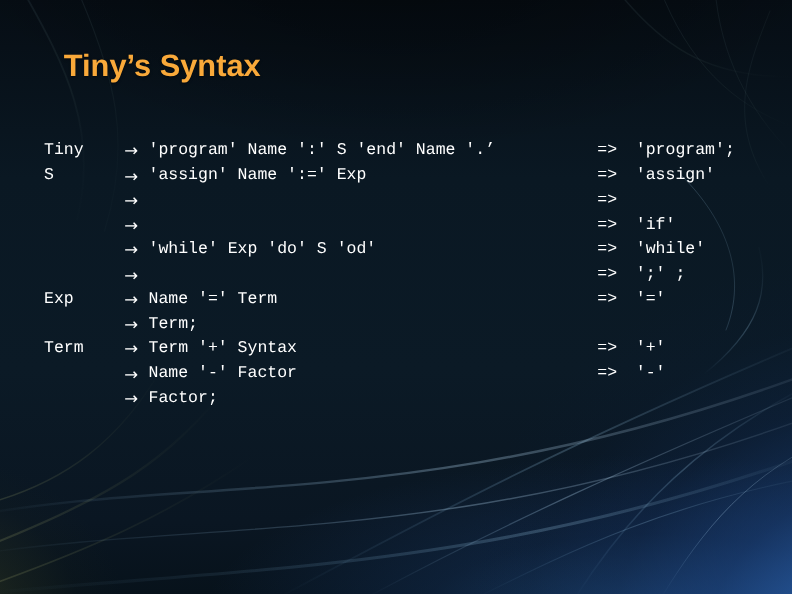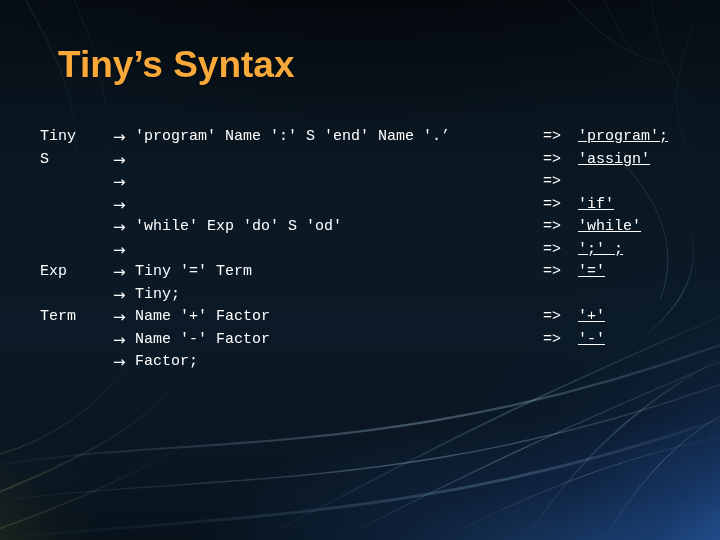--- a/index.html
+++ b/index.html
@@ -82,21 +82,21 @@
 
   .bg-streaks { overflow: visible; }
   .bg-streaks svg { display: block; width: 720px; height: 540px; }
 
   
   #title {
     position: absolute;
     left: 58px;
     top: 44px;
     font-family: "Liberation Sans", sans-serif;
-    font-size: 37px;
+    font-size: 28px;
     font-weight: bold;
     letter-spacing: 0px;
     color: #f9a93a;
     white-space: nowrap;
     text-shadow: 0 1px 2px rgba(0,0,0,0.55);
   }
 
   
   #grammar {
     position: absolute;
@@ -146,21 +146,20 @@
     left: 543px;
     top: 0;
     white-space: pre;
   }
 
   .col-token {
     position: absolute;
     left: 578px;
     top: 0;
     white-space: pre;
-    text-decoration: underline;
   }
 </style>
 </head>
 <body>
 
 <div id="slide">
 
   <div class="bg-layer bg-base"></div>
   <div class="bg-layer bg-vignette"></div>
   <div class="bg-layer bg-glow-bl"></div>
@@ -226,20 +225,21 @@
       <span class="col-lhs">Tiny</span>
       <span class="col-arrow">→</span>
       <span class="col-rhs">'program' Name ':' S 'end' Name '.’</span>
       <span class="col-darrow">=&gt;</span>
       <span class="col-token">'program';</span>
     </div>
 
     <div class="rule-row">
       <span class="col-lhs">S</span>
       <span class="col-arrow">→</span>
+      <span class="col-rhs">'assign' Name ':=' Exp</span>
       <span class="col-darrow">=&gt;</span>
       <span class="col-token">'assign'</span>
     </div>
 
     <div class="rule-row">
       <span class="col-lhs"></span>
       <span class="col-arrow">→</span>
       <span class="col-darrow">=&gt;</span>
     </div>
 
@@ -261,37 +261,37 @@
     <div class="rule-row">
       <span class="col-lhs"></span>
       <span class="col-arrow">→</span>
       <span class="col-darrow">=&gt;</span>
       <span class="col-token">';' ;</span>
     </div>
 
     <div class="rule-row">
       <span class="col-lhs">Exp</span>
       <span class="col-arrow">→</span>
-      <span class="col-rhs">Tiny '=' Term</span>
+      <span class="col-rhs">Name '=' Term</span>
       <span class="col-darrow">=&gt;</span>
       <span class="col-token">'='</span>
     </div>
 
     <div class="rule-row">
       <span class="col-lhs"></span>
       <span class="col-arrow">→</span>
-      <span class="col-rhs">Tiny;</span>
+      <span class="col-rhs">Term;</span>
       <span class="col-darrow"></span>
       <span class="col-token"></span>
     </div>
 
     <div class="rule-row">
       <span class="col-lhs">Term</span>
       <span class="col-arrow">→</span>
-      <span class="col-rhs">Name '+' Factor</span>
+      <span class="col-rhs">Term '+' Syntax</span>
       <span class="col-darrow">=&gt;</span>
       <span class="col-token">'+'</span>
     </div>
 
     <div class="rule-row">
       <span class="col-lhs"></span>
       <span class="col-arrow">→</span>
       <span class="col-rhs">Name '-' Factor</span>
       <span class="col-darrow">=&gt;</span>
       <span class="col-token">'-'</span>

